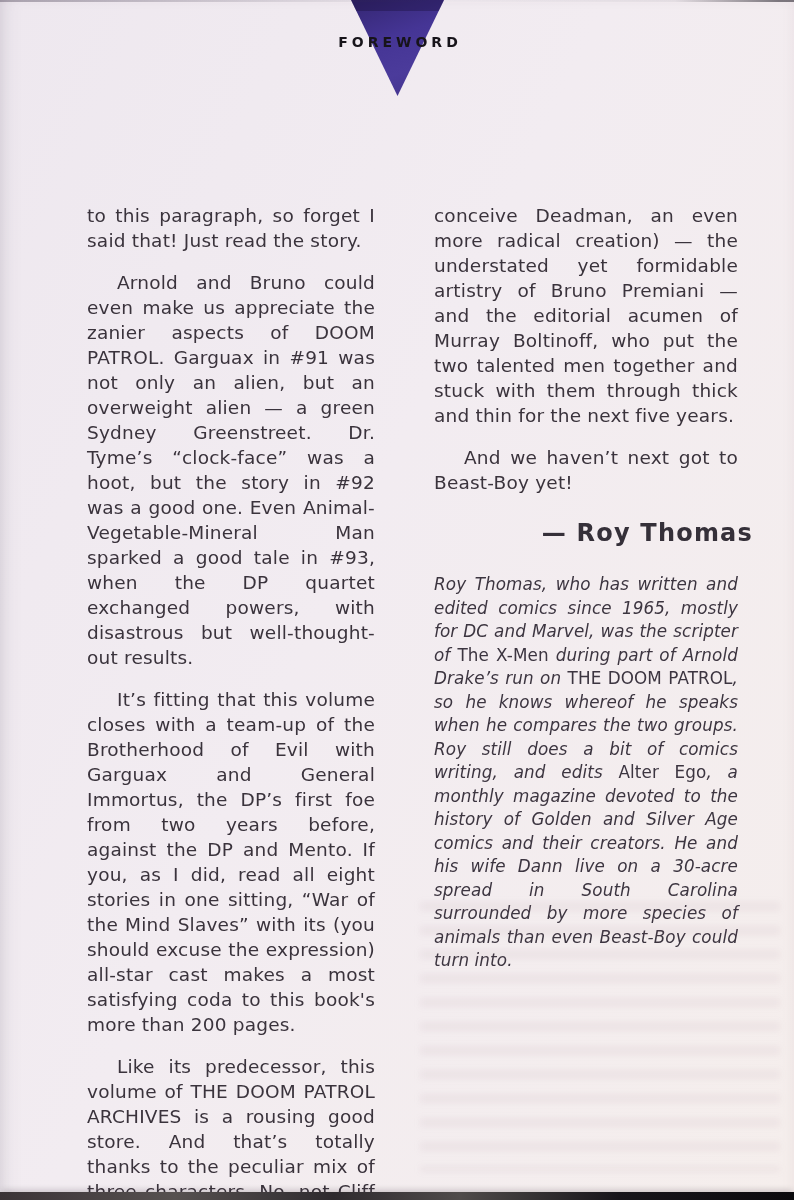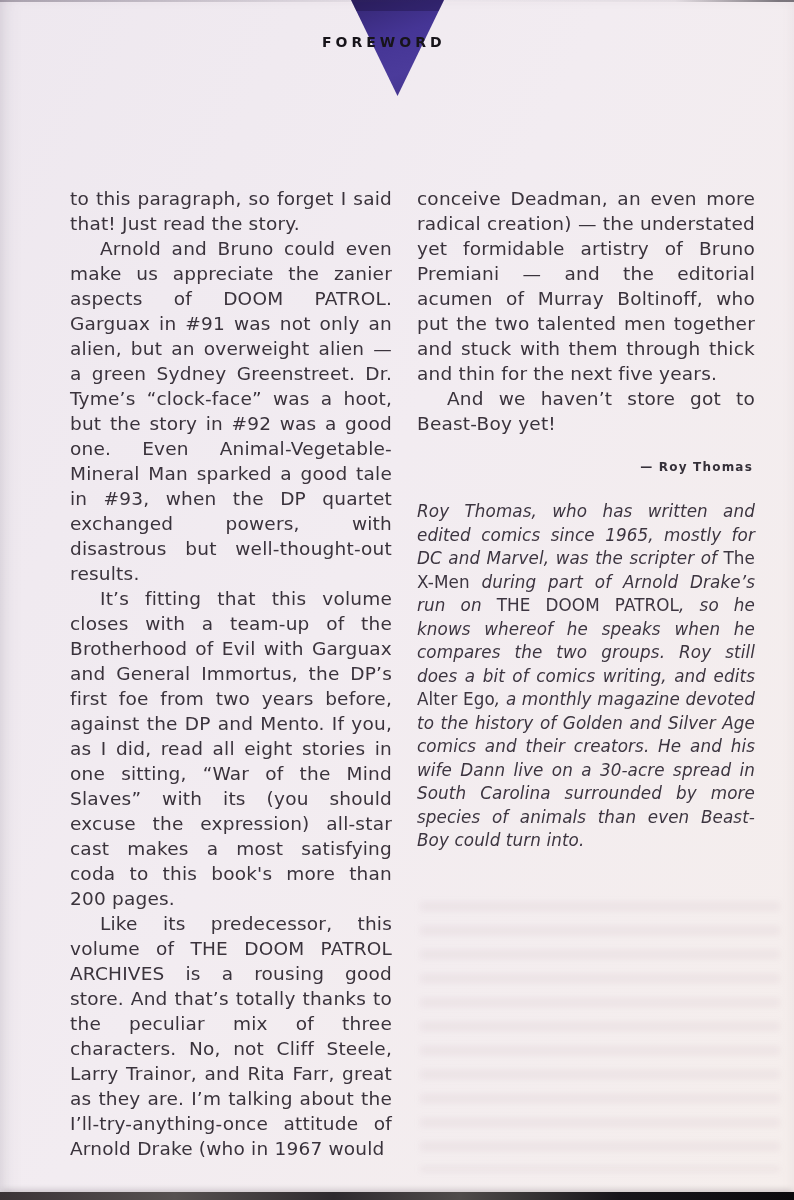--- a/index.html
+++ b/index.html
@@ -24,40 +24,40 @@
   .triangle{
     position:absolute;left:351px;top:0;width:93px;height:96px;
     clip-path:polygon(0 0,100% 0,50% 100%);
     background:linear-gradient(160deg,#342672 0%,#453595 40%,#4b3b9b 70%,#42328c 100%);
   }
   .triangle::before{
     content:"";position:absolute;left:0;right:0;top:0;height:11px;
     background:rgba(18,8,48,.32);
   }
   .foreword-title{
-    position:absolute;top:34px;left:322px;width:156px;
+    position:absolute;top:34px;left:322px;width:156px;text-align:center;
     font-size:14px;font-weight:bold;letter-spacing:4px;color:#17141a;
   }
   
   .columns{
     position:absolute;top:186px;left:70px;width:685px;
     display:flex;gap:25px;
   }
   .col{text-align:justify;}
   .col-left{width:322px;}
   .col-right{width:338px;}
   .para{
-    margin:0;font-size:18.5px;line-height:25px;letter-spacing:.2px;
+    margin:17px;font-size:18.5px;line-height:25px;letter-spacing:.2px;
     color:var(--ink);text-align:justify;hyphens:none;
   }
   .para.ind{text-indent:30px;}
   .it{}
   .rm{font-style:normal;}
   .signature{
-    margin-top:24px;text-align:right;font-size:12px;font-weight:bold;
+    margin-top:24px;text-align:right;font-size:24px;font-weight:bold;
     letter-spacing:1.2px;padding-right:2px;color:#353039;
   }
   .bio{
     margin-top:26px;font-style:italic;font-size:16.8px;line-height:23.5px;
     text-align:justify;letter-spacing:.1px;color:#3c3540;
   }
   
   .ghost{
     position:absolute;right:14px;top:902px;width:360px;height:270px;
     background:repeating-linear-gradient(180deg,
@@ -89,21 +89,21 @@
 
     <div class="col col-left">
       <p class="para"><span>to this paragraph, so forget I said that! Just read the story.</span></p>
       <p class="para ind"><span>Arnold and Bruno could even make us appreciate the zanier aspects of DOOM PATROL. Garguax in #91 was not only an alien, but an </span><span class="it">overweight</span><span> alien — a green Sydney Greenstreet. Dr. Tyme’s “clock-face” was a hoot, but the story in #92 was a good one. Even Animal-Vegetable-Mineral Man sparked a good tale in #93, when the DP quartet exchanged powers, with disastrous but well-thought-out results.</span></p>
       <p class="para ind"><span>It’s fitting that this volume closes with a team-up of the Brotherhood of Evil with Garguax and General Immortus, the DP’s first foe from two years before, against the DP and Mento. If you, as I did, read all eight stories in one sitting, “War of the Mind Slaves” with its (you should excuse the expression) all-star cast makes a most satisfying coda to this book's more than 200 pages.</span></p>
       <p class="para ind"><span>Like its predecessor, this volume of THE DOOM PATROL ARCHIVES is a </span><span class="it">rousing good store</span><span>. And that’s totally thanks to the peculiar mix of three characters. No, not Cliff Steele, Larry Trainor, and Rita Farr, great as they are. I’m talking about the I’ll-try-anything-once attitude of Arnold Drake (who in 1967 would</span></p>
     </div>
 
     <div class="col col-right">
       <p class="para"><span>conceive Deadman, an even more radical creation) — the understated yet formidable artistry of Bruno Premiani — and the editorial acumen of Murray Boltinoff, who put the two talented men together and stuck with them through thick and thin for the next five years.</span></p>
-      <p class="para ind"><span>And we haven’t store got to Beast-Boy yet!</span></p>
+      <p class="para ind"><span>And we haven’t next got to Beast-Boy yet!</span></p>
 
       <div class="signature">— Roy Thomas</div>
 
       <p class="para bio"><span>Roy Thomas, who has written and edited comics since 1965, mostly for DC and Marvel, was the scripter of </span><span class="rm">The X-Men</span><span> during part of Arnold Drake’s run on </span><span class="rm">THE DOOM PATROL</span><span>, so he knows whereof he speaks when he compares the two groups. Roy still does a bit of comics writing, and edits </span><span class="rm">Alter Ego</span><span>, a monthly magazine devoted to the history of Golden and Silver Age comics and their creators. He and his wife Dann live on a 30-acre spread in South Carolina surrounded by more species of animals than even Beast-Boy could turn into.</span></p>
     </div>
 
   </div>
 
   <div class="ghost"></div>
   <div class="edge-top"></div>

